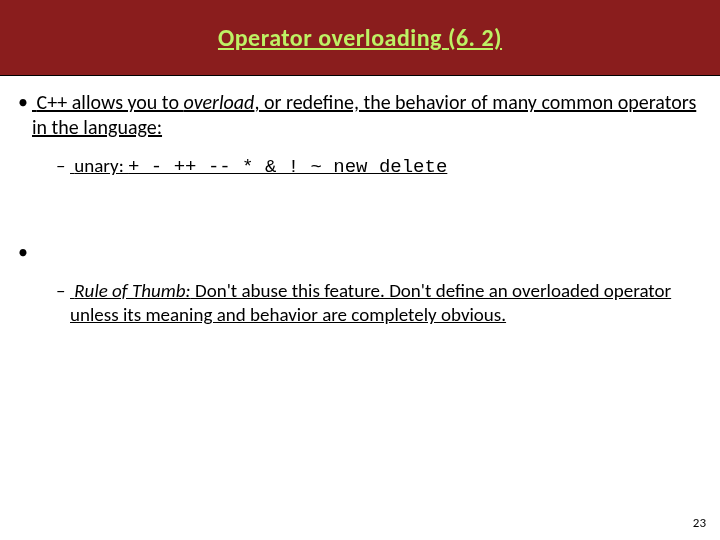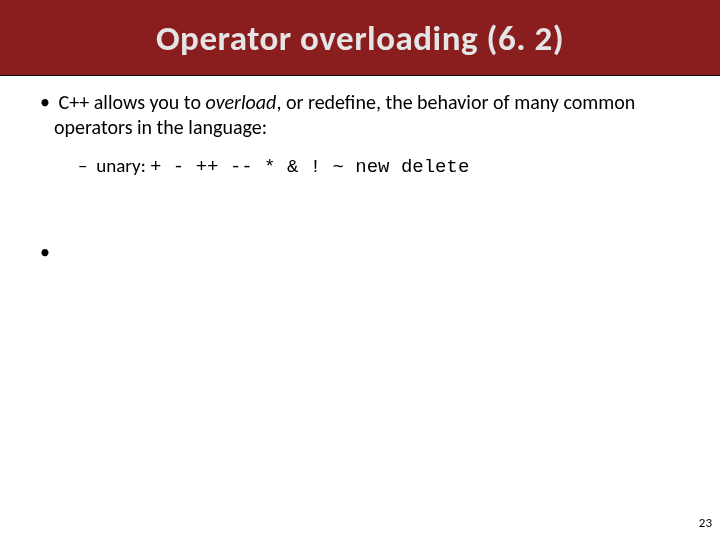--- a/index.html
+++ b/index.html
@@ -12,30 +12,32 @@
   }
   .title-bar {
     background: #8a1d1d;
     height: 76px;
     display: flex;
     align-items: center;
     justify-content: center;
     border-bottom: 1px solid #000;
   }
   .title-bar h1 {
-    color: #e5e5e5;
+    color: #bef264;
     font-weight: 700;
-    font-size: 35px;
+    font-size: 24px;
     letter-spacing: 0.5px;
+    text-decoration: underline;
   }
   .title-bar h1 .sect {
     font-weight: 700;
   }
   .content {
-    padding: 14px 10px 0 24px;
+    padding: 14px 10px 0 2px;
+    text-decoration: underline;
   }
   ul.top { list-style: none; }
   ul.top > li {
     font-size: 20px;
     line-height: 1.25;
     margin-bottom: 6px;
     padding-left: 30px;
     text-indent: -14px;
   }
   ul.top > li::before {
@@ -69,21 +71,21 @@
     font-size: 19px;
     white-space: pre;
     padding-left: 80px;
     text-indent: 0;
     margin-top: 2px;
   }
   em.it { font-style: italic; }
   .gap { height: 54px; }
   .pagenum {
     position: absolute;
-    right: 8px;
+    right: 14px;
     bottom: 10px;
     font-size: 13px;
     color: #000;
   }
 </style>
 </head>
 <body>
 
 <div class="title-bar">
   <h1>
@@ -101,17 +103,22 @@
           <span>unary: </span><span class="mono">+ - ++ -- * &amp; ! ~ new delete</span>
         </li>
       </ul>
     </li>
   </ul>
 
   <div class="gap"></div>
 
   <ul class="top">
     <li>
+      <ul class="sub">
+        <li>
+          <em class="it">Rule of Thumb:</em><span> Don't abuse this feature.  Don't define an overloaded operator unless its meaning and behavior are completely obvious.</span>
+        </li>
+      </ul>
     </li>
   </ul>
 </div>
 
 <div class="pagenum">23</div>
 
 </body></html>

